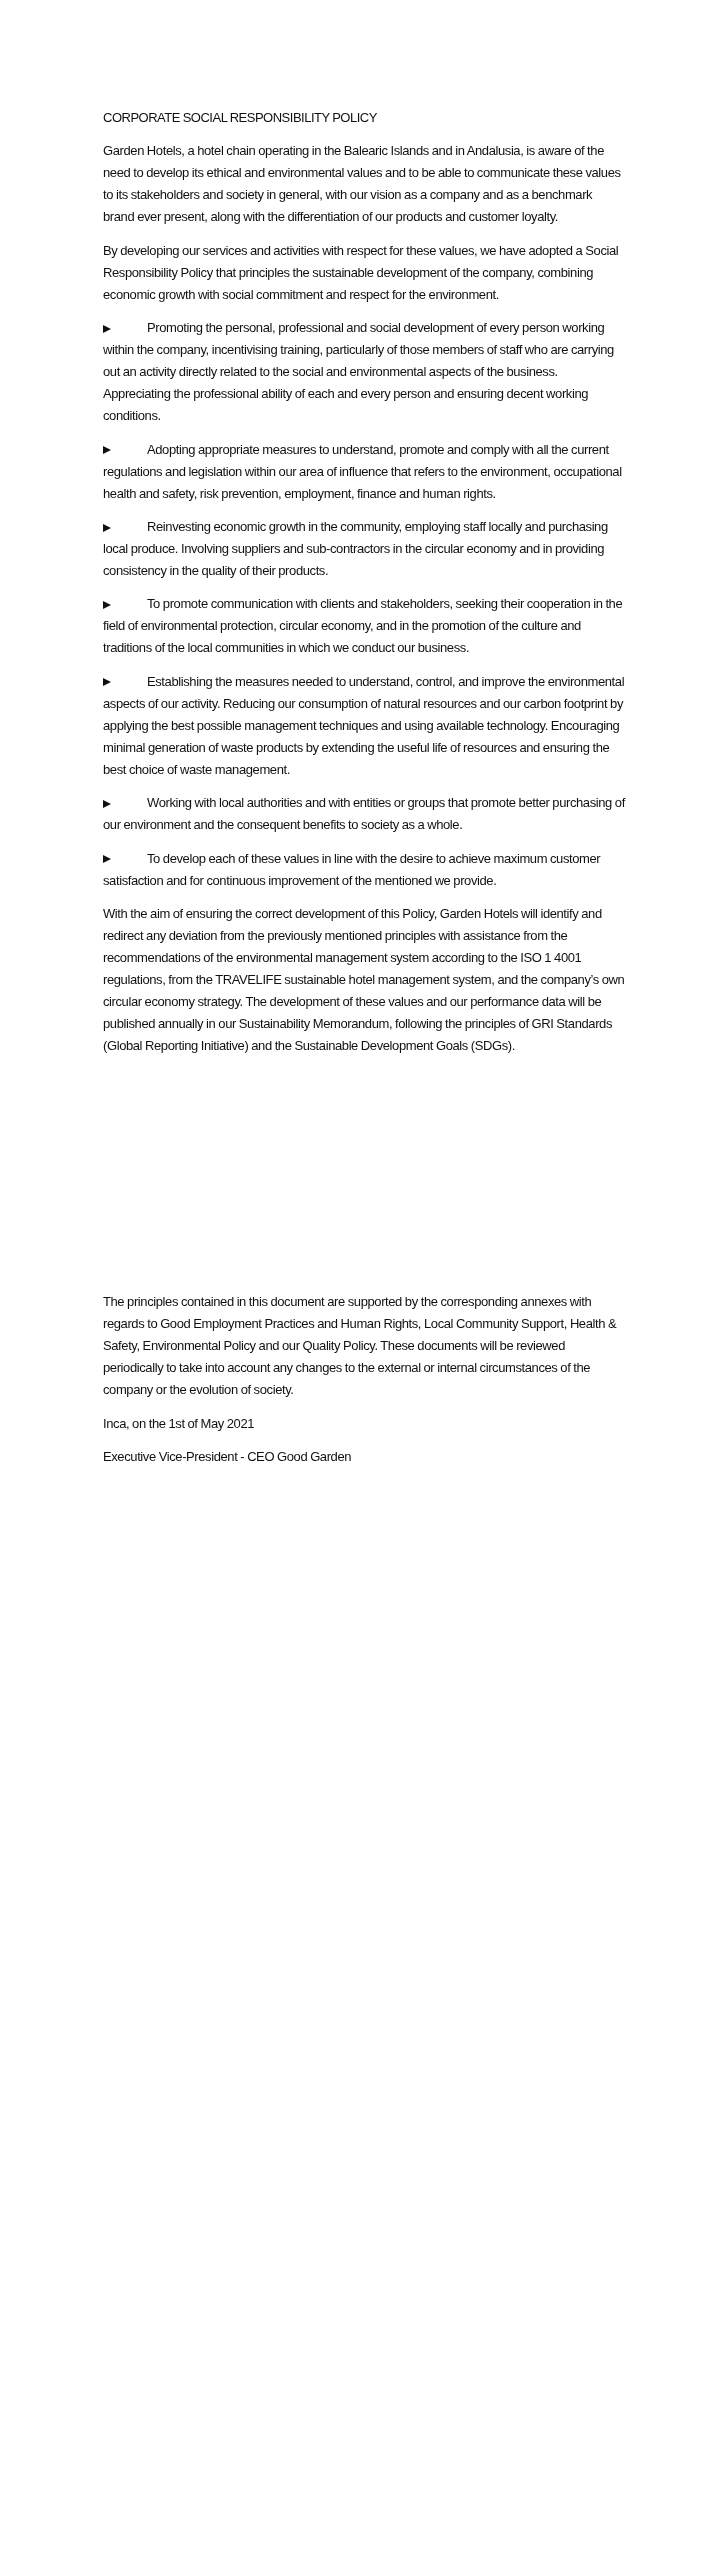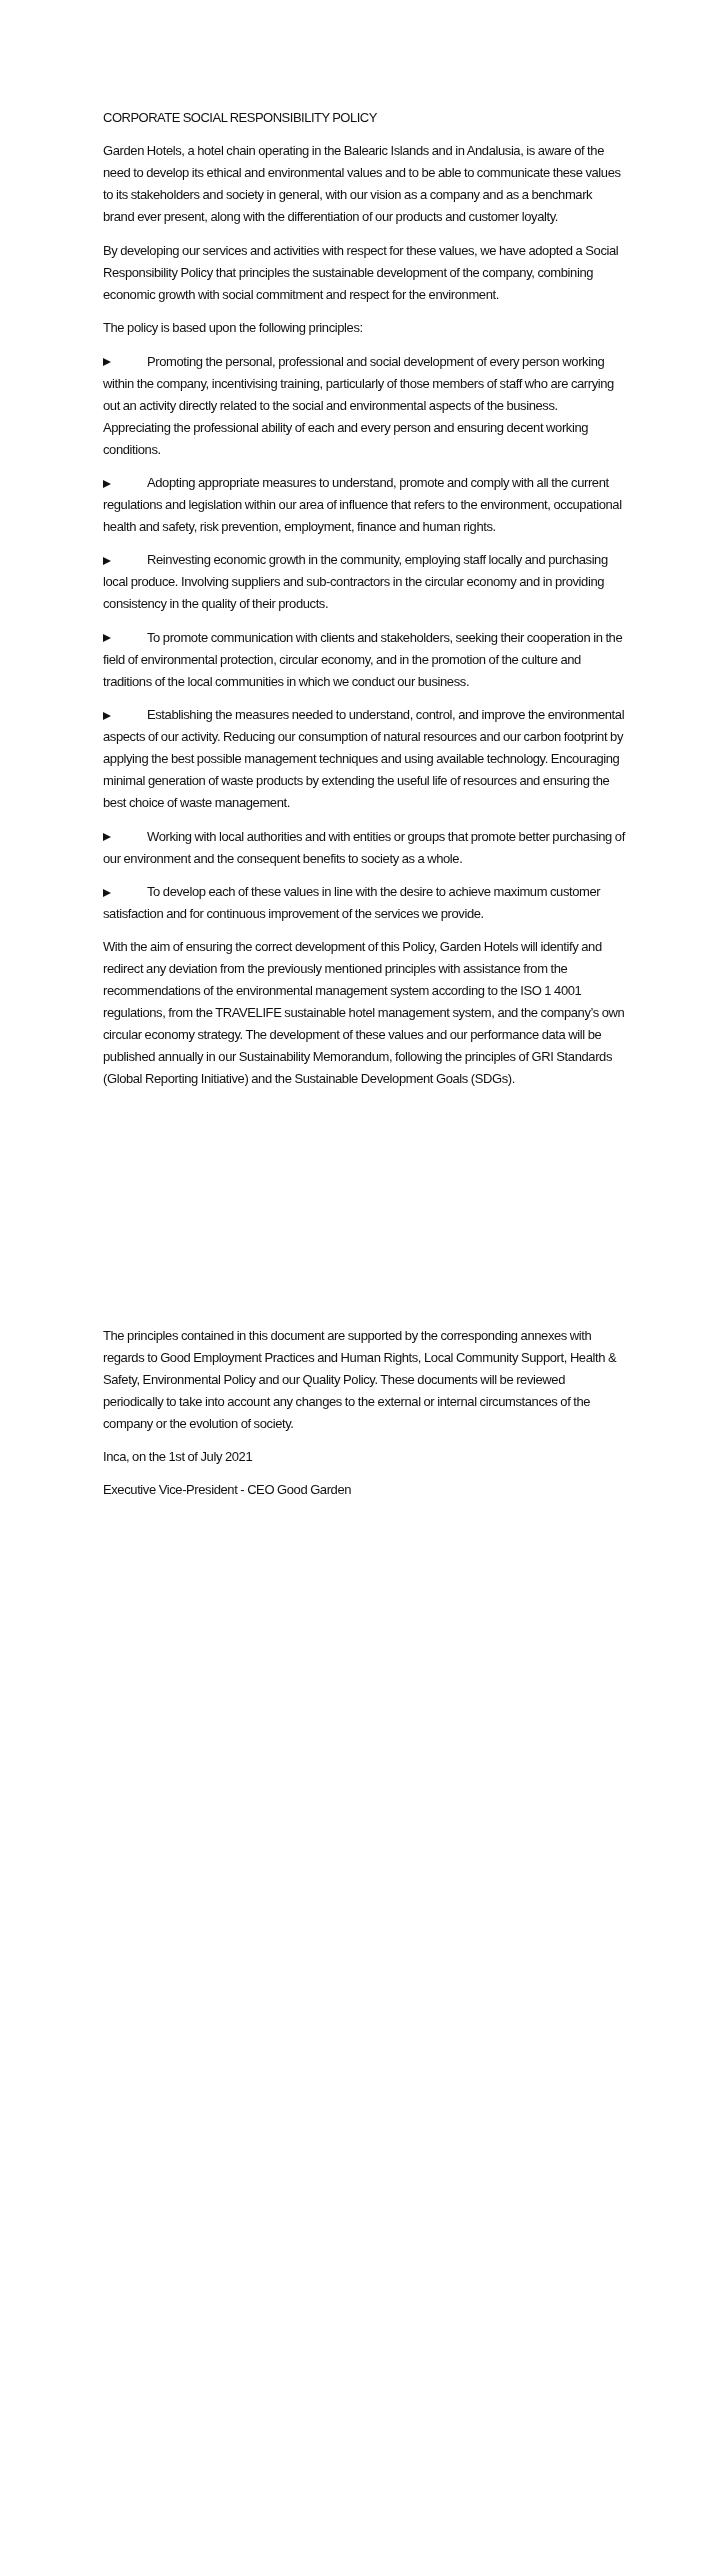--- a/index.html
+++ b/index.html
@@ -40,21 +40,20 @@
     }
     .gap { height: 223px; }
   </style>
 </head>
 <body>
 
 <div class="page">
   <p class="p title">CORPORATE SOCIAL RESPONSIBILITY POLICY</p>
   <p class="p">Garden Hotels, a hotel chain operating in the Balearic Islands and in Andalusia, is aware of the need to develop its ethical and environmental values and to be able to communicate these values to its stakeholders and society in general, with our vision as a company and as a benchmark brand ever present, along with the differentiation of our products and customer loyalty.</p>
   <p class="p">By developing our services and activities with respect for these values, we have adopted a Social Responsibility Policy that principles the sustainable development of the company, combining economic growth with social commitment and respect for the environment.</p>
-  <p class="p">The policy is based upon the following principles:</p>
 
   <div>
     <p class="p bullet">
       <span class="arrow"></span><span>Promoting the personal, professional and social development of every person working within the company, incentivising training, particularly of those members of staff who are carrying out an activity directly related to the social and environmental aspects of the business. Appreciating the professional ability of each and every person and ensuring decent working conditions.</span>
     </p>
     <p class="p bullet">
       <span class="arrow"></span><span>Adopting appropriate measures to understand, promote and comply with all the current regulations and legislation within our area of influence that refers to the environment, occupational health and safety, risk prevention, employment, finance and human rights.</span>
     </p>
     <p class="p bullet">
       <span class="arrow"></span><span>Reinvesting economic growth in the community, employing staff locally and purchasing local produce. Involving suppliers and sub-contractors in the circular economy and in providing consistency in the quality of their products.</span>
@@ -62,25 +61,25 @@
     <p class="p bullet">
       <span class="arrow"></span><span>To promote communication with clients and stakeholders, seeking their cooperation in the field of environmental protection, circular economy, and in the promotion of the culture and traditions of the local communities in which we conduct our business.</span>
     </p>
     <p class="p bullet">
       <span class="arrow"></span><span>Establishing the measures needed to understand, control, and improve the environmental aspects of our activity. Reducing our consumption of natural resources and our carbon footprint by applying the best possible management techniques and using available technology. Encouraging minimal generation of waste products by extending the useful life of resources and ensuring the best choice of waste management.</span>
     </p>
     <p class="p bullet">
       <span class="arrow"></span><span>Working with local authorities and with entities or groups that promote better purchasing of our environment and the consequent benefits to society as a whole.</span>
     </p>
     <p class="p bullet">
-      <span class="arrow"></span><span>To develop each of these values in line with the desire to achieve maximum customer satisfaction and for continuous improvement of the services we provide.</span>
+      <span class="arrow"></span><span>To develop each of these values in line with the desire to achieve maximum customer satisfaction and for continuous improvement of the mentioned we provide.</span>
     </p>
   </div>
 
   <p class="p">With the aim of ensuring the correct development of this Policy, Garden Hotels will identify and redirect any deviation from the previously mentioned principles with assistance from the recommendations of the environmental management system according to the ISO 1 4001 regulations, from the TRAVELIFE sustainable hotel management system, and the company’s own circular economy strategy. The development of these values and our performance data will be published annually in our Sustainability Memorandum, following the principles of GRI Standards (Global Reporting Initiative) and the Sustainable Development Goals (SDGs).</p>
 
   <div class="gap"></div>
 
   <p class="p">The principles contained in this document are supported by the corresponding annexes with regards to Good Employment Practices and Human Rights, Local Community Support, Health &amp; Safety, Environmental Policy and our Quality Policy. These documents will be reviewed periodically to take into account any changes to the external or internal circumstances of the company or the evolution of society.</p>
-  <p class="p">Inca, on the 1st of July 2021</p>
+  <p class="p">Inca, on the 1st of May 2021</p>
   <p class="p">Executive Vice-President - CEO Good Garden</p>
 </div>
 
 
 </body></html>

